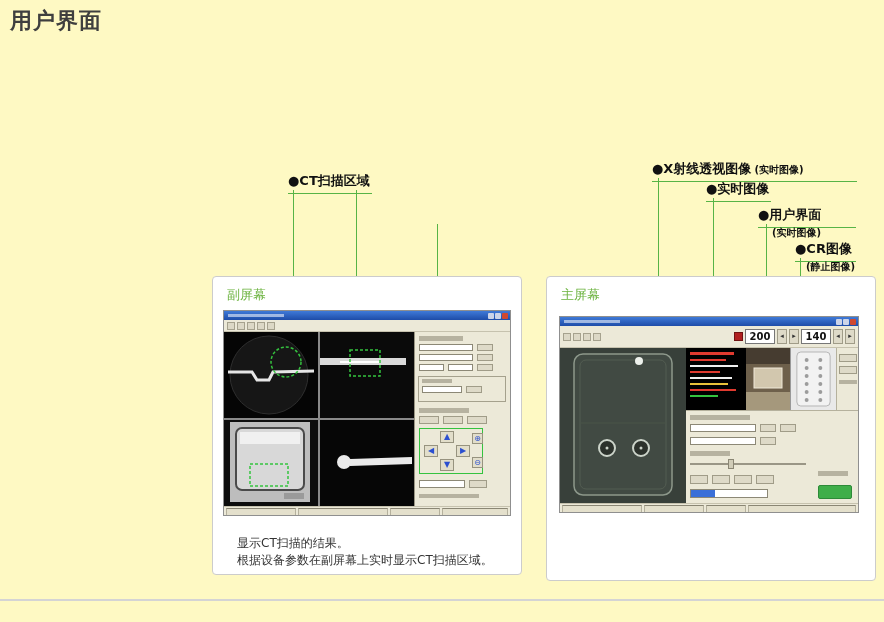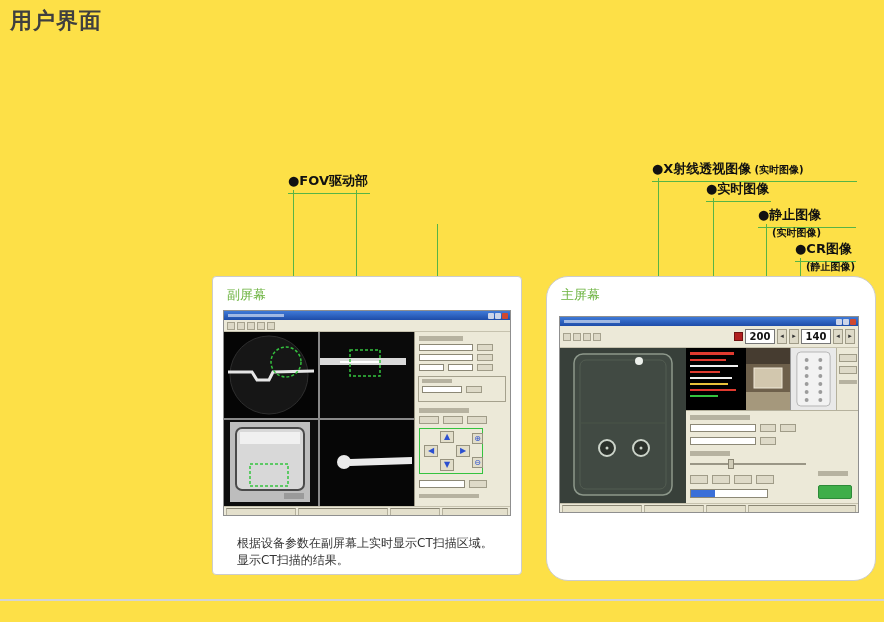--- a/index.html
+++ b/index.html
@@ -1,21 +1,21 @@
 <!DOCTYPE html>
 <html><head>
 <meta charset="utf-8">
 <style>
   * { margin:0; padding:0; box-sizing:border-box; }
   :root{
     --green:#6cb33f; --line-green:#57b446; --marker:#35c33f;
     --panel:#ece9d8; --chrome:#a6a28e;
   }
   body { background:#fff; }
-  .page { position:relative; width:884px; height:622px; background:#fde047; overflow:hidden;
+  .page { position:relative; width:884px; height:622px; background:#fef9c3; overflow:hidden;
           font-family:"DejaVu Sans","Liberation Sans",sans-serif; }
 
   .page-title { position:absolute; left:10px; top:6px; font-size:22px; font-weight:bold; color:#3f3f3f; letter-spacing:1px; }
   .page-subtitle { position:absolute; left:10px; top:70px; font-size:13px; color:#333; }
   .bottom-rule { position:absolute; left:0; top:599px; width:884px; height:2px; background:#d4d4d4; }
 
   
   .callout { position:absolute; display:inline-block; white-space:nowrap; font-size:13px; font-weight:bold; color:#111;
              border-bottom:1px solid var(--line-green); padding:0 2px 3px 0; }
   .callout .note { font-size:10px; font-weight:bold; margin-left:3px; }
@@ -84,30 +84,30 @@
   .green-btn { position:absolute; background:#3fae49; border:1px solid #2d8a38; border-radius:2px; }
 </style>
 </head>
 <body>
 
 <div class="page">
 
   <div class="page-title">用户界面</div>
 
   <div class="callout" style="left:288px; top:172px;">
-    <span>●FOV驱动部</span>
+    <span>●CT扫描区域</span>
   </div>
   <div class="callout" style="left:652px; top:160px; width:205px;">
     <span>●X射线透视图像</span><span class="note">(实时图像)</span>
   </div>
   <div class="callout" style="left:706px; top:180px;">
     <span>●实时图像</span>
   </div>
   <div class="callout" style="left:758px; top:206px; width:98px;">
-    <span>●静止图像</span>
+    <span>●用户界面</span>
   </div>
   <div class="callout-note-below" style="left:772px; top:226px;">(实时图像)</div>
   <div class="callout" style="left:795px; top:240px; width:61px;">
     <span>●CR图像</span>
   </div>
   <div class="callout-note-below" style="left:806px; top:260px;">(静止图像)</div>
 
   <div class="vline" style="left:293px; top:190px; height:158px;"></div>
   <div class="vline" style="left:356px; top:190px; height:182px;"></div>
   <div class="vline" style="left:437px; top:224px; height:206px;"></div>
@@ -209,26 +209,26 @@
 
       <div class="statusbar">
         <i class="scell" style="width:70px;"></i>
         <i class="scell" style="width:90px;"></i>
         <i class="scell" style="width:50px;"></i>
         <i class="scell" style="flex:1;"></i>
       </div>
     </div>
 
     <div class="panel-caption" style="top:258px;">
+      <div>显示CT扫描的结果。</div>
       <div>根据设备参数在副屏幕上实时显示CT扫描区域。</div>
-      <div>显示CT扫描的结果。</div>
     </div>
   </div>
 
-  <div class="panel" style="left:546px; top:276px; width:330px; height:305px;border-radius:22px;">
+  <div class="panel" style="left:546px; top:276px; width:330px; height:305px;">
     <div class="panel-label">主屏幕</div>
 
     <div class="screenshot shot-right">
       <div class="titlebar">
         <span class="tb-text"></span>
         <span class="winbtns">
           <i class="wb"></i>
           <i class="wb"></i>
           <i class="wb red"></i>
         </span>

